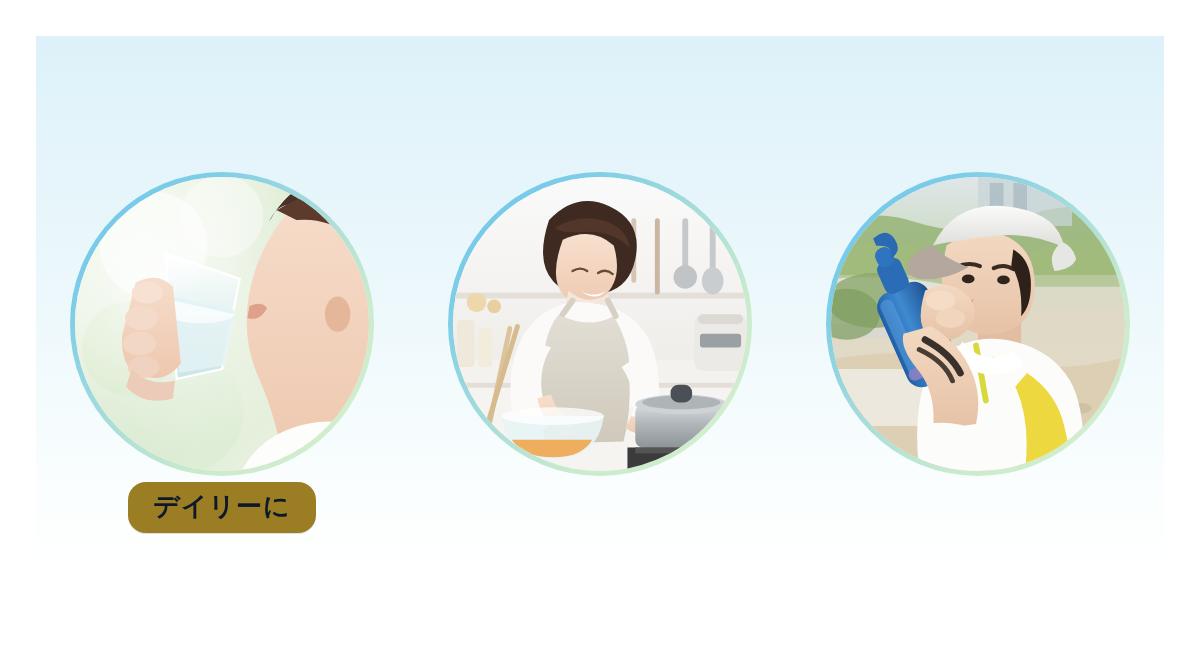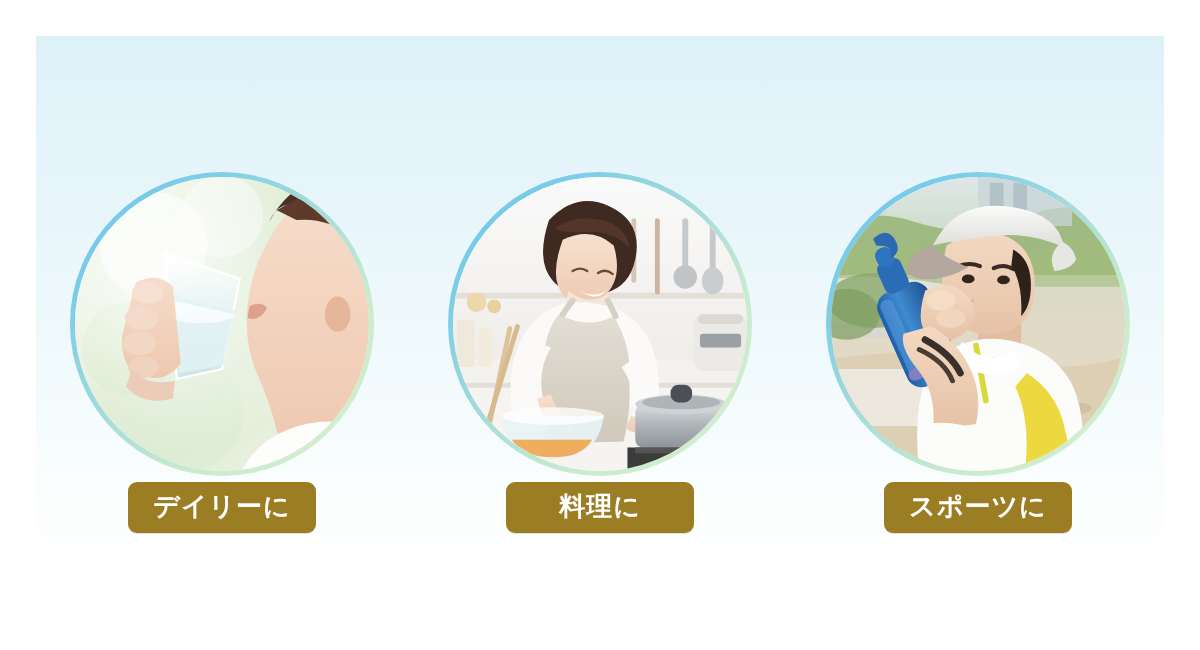--- a/index.html
+++ b/index.html
@@ -105,22 +105,22 @@
   
   .caption {
     position: absolute;
     left: 50%;
     transform: translateX(-50%);
     top: 310px;
     min-width: 188px;
     padding: 7px 22px 9px;
     box-sizing: border-box;
     background: #9b7e23;
-    border-radius: 9px;
-    color: #ffffff;
+    border-radius: 18px;
+    color: #0f172a;
     font-size: 26px;
     font-weight: 700;
     letter-spacing: 1px;
     text-align: center;
     white-space: nowrap;
     box-shadow: 0 1px 0 rgba(0,0,0,0.12);
   }
 </style>
 </head>
 <body>
@@ -274,21 +274,20 @@
               <ellipse cx="233" cy="230" rx="40" ry="7" fill="#aeb5b9"></ellipse>
               <rect x="222" y="212" width="22" height="18" rx="8" fill="#4a5055"></rect>
               <rect x="276" y="238" width="24" height="9" rx="4" fill="#3f4449"></rect>
 
               <rect x="178" y="276" width="112" height="24" fill="#3b3b3b"></rect>
               <rect x="186" y="276" width="96" height="6" fill="#545454"></rect>
               <circle cx="252" cy="289" r="9" fill="#e0901f"></circle>
             </svg>
           </div>
         </div>
-        <div class="caption">料理に</div>
       </div>
 
       <div class="card">
         <div class="ring">
           <div class="photo">
             <svg viewBox="0 0 300 300" preserveAspectRatio="xMidYMid slice" aria-hidden="true">
               <defs>
                 <linearGradient id="bg3" x1="0" y1="0" x2="0" y2="1">
                   <stop offset="0%" stop-color="#dfe7e9"></stop>
                   <stop offset="20%" stop-color="#cfdcc9"></stop>
@@ -373,18 +372,17 @@
 
               <path d="M102 152 q30 18 42 48 q10 24 4 52 l-44 6 q4 -38 -16 -62 q-18 -22 -14 -36 Z" fill="url(#skin3)"></path>
 
               <path d="M96 166 q26 14 36 34" stroke="#3a302b" stroke-width="7" fill="none" stroke-linecap="round"></path>
               <path d="M90 176 q26 12 34 32" stroke="#4a3d34" stroke-width="5" fill="none" stroke-linecap="round"></path>
 
               <path d="M98 252 q28 -4 48 6 l0 42 l-56 0 Z" fill="#fcfcfb"></path>
             </svg>
           </div>
         </div>
-        <div class="caption">スポーツに</div>
       </div>
 
     </div>
   </div>
 </div>
 
 </body></html>

